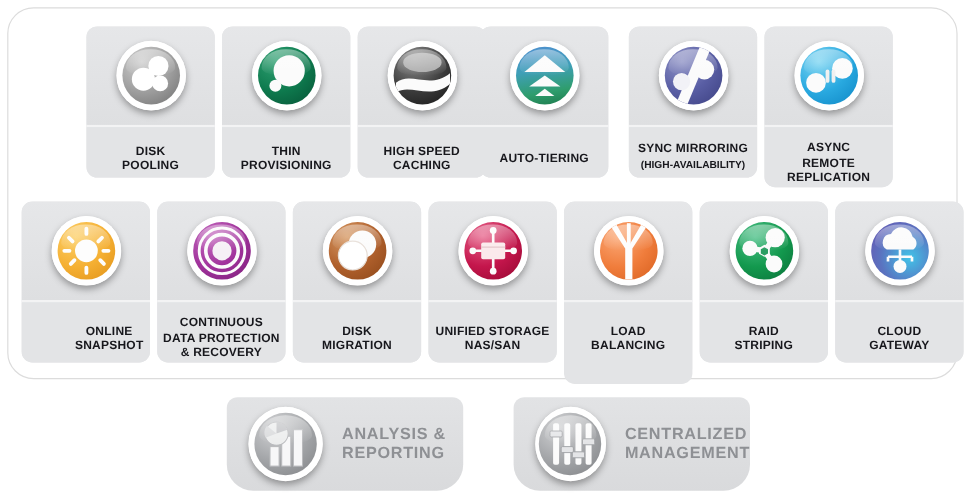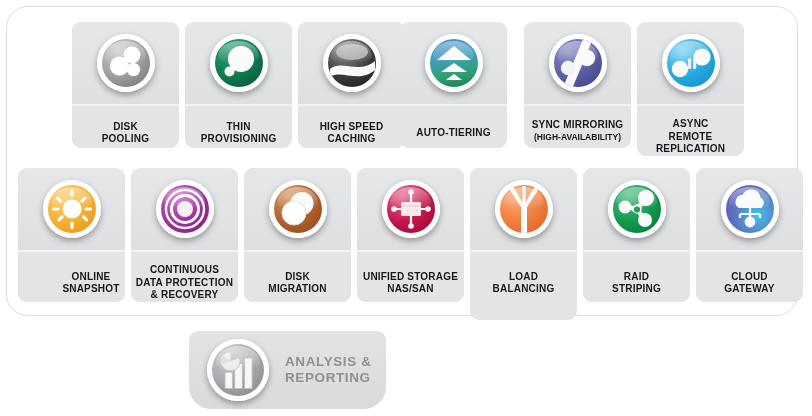--- a/index.html
+++ b/index.html
@@ -367,14 +367,37 @@
           <path d="M17,16 L17,7 A9,9 0 0,1 25.4,13 Z" fill="#c3c4c7"></path>
           <path d="M17,16 L8.6,19.2 A9,9 0 0,1 9.6,9.9 Z" fill="#d9dadc"></path>
         </svg>
       </div>
     </div>
     <div class="wlabel">
       <span>ANALYSIS &amp;</span><br><span>REPORTING</span>
     </div>
   </div>
 
+  <div class="widecard" style="left:428px;top:331px;width:197px;height:78px;">
+    <div class="orb gray">
+      <div class="disc" style="background:radial-gradient(circle at 34% 24%, #d2d3d5 0%, #a4a6a9 52%, #7f8184 100%);">
+        <svg viewBox="0 0 48 48">
+          <g fill="#fbfbfb">
+            <rect x="11" y="8" width="4.6" height="32" rx="1.4"></rect>
+            <rect x="19.6" y="8" width="4.6" height="32" rx="1.4"></rect>
+            <rect x="28.2" y="8" width="4.6" height="32" rx="1.4"></rect>
+            <rect x="36" y="8" width="4.6" height="32" rx="1.4"></rect>
+          </g>
+          <g fill="#e4e5e7" stroke="#9fa1a4" stroke-width="0.7">
+            <rect x="8.6" y="14" width="9.4" height="4.6" rx="1"></rect>
+            <rect x="17.2" y="26" width="9.4" height="4.6" rx="1"></rect>
+            <rect x="25.8" y="30" width="9.4" height="4.6" rx="1"></rect>
+            <rect x="33.6" y="20" width="9.4" height="4.6" rx="1"></rect>
+          </g>
+        </svg>
+      </div>
+    </div>
+    <div class="wlabel">
+      <span>CENTRALIZED</span><br><span>MANAGEMENT</span>
+    </div>
+  </div>
 
 </div>
 
 </body></html>

